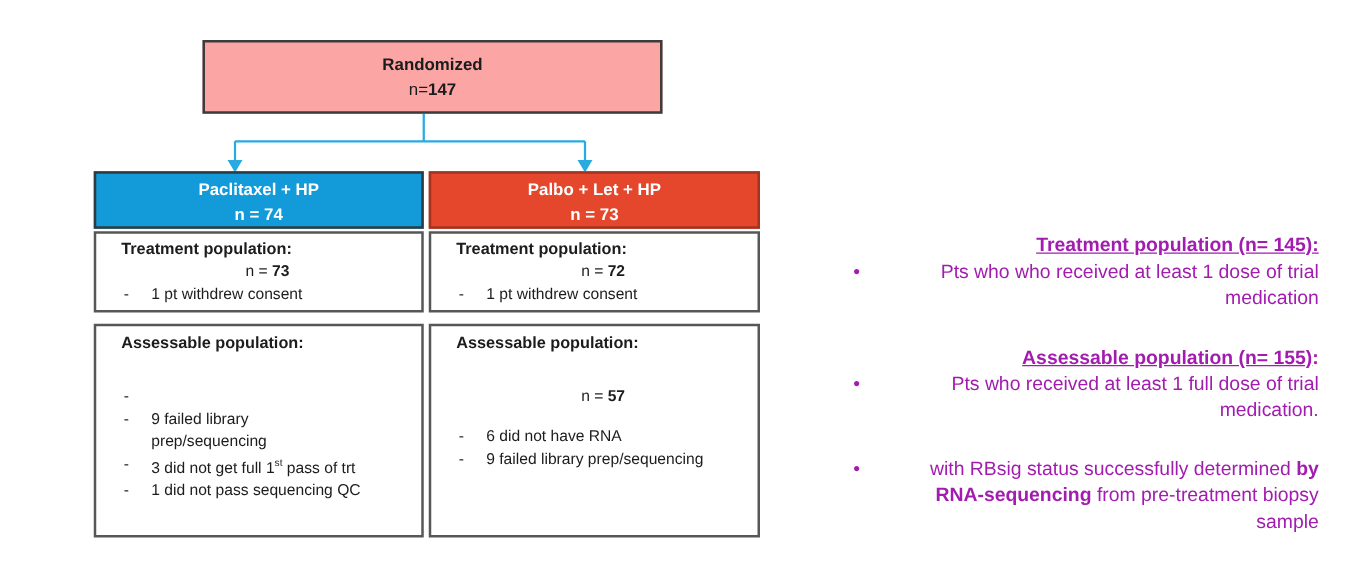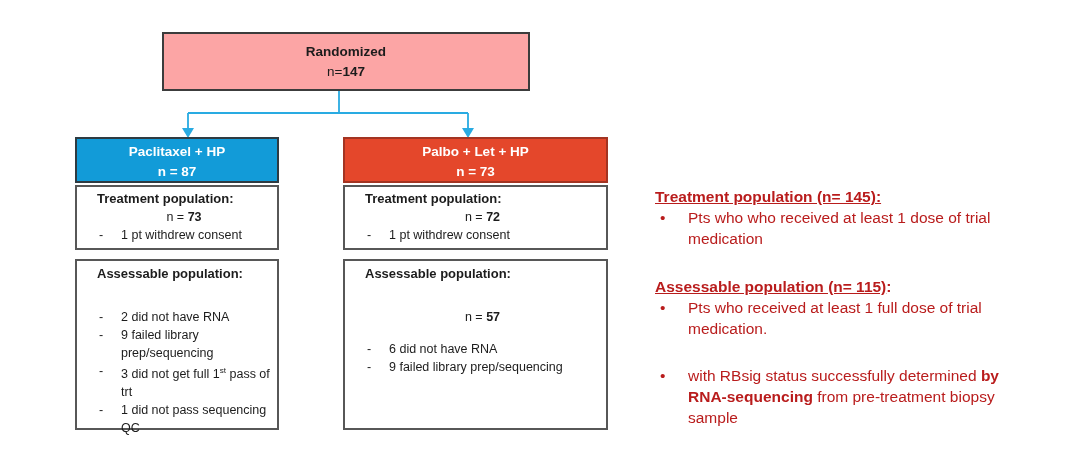--- a/index.html
+++ b/index.html
@@ -11,21 +11,21 @@
   .rand{left:162px;top:32px;width:368px;height:59px;background:#fca5a5;
         border:2px solid #3c3c3c;text-align:center;padding-top:8px;
         font-size:13.5px;line-height:20px;}
   .bold{font-weight:bold;}
 
   
   .connector{left:0;top:0;width:1080px;height:462px;pointer-events:none;}
 
   
   .col{position:absolute;top:137px;}
-  .col-left{left:75px;width:204px;}
+  .col-left{left:75px;width:264px;}
   .col-right{left:343px;width:265px;}
   .arm-header{height:46px;border:2px solid #2e3b42;color:#ffffff;font-weight:bold;
               text-align:center;font-size:13.5px;line-height:20px;padding-top:3px;
               box-sizing:border-box;}
   .col-right .arm-header{border-color:#a33422;}
 
   .wbox{background:#ffffff;border:2px solid #575757;box-sizing:border-box;
         font-size:12.5px;line-height:18px;padding:3px 6px 3px 20px;}
   .treat{margin-top:2px;height:65px;}
   .assess{margin-top:9px;height:171px;padding-top:4px;}
@@ -34,21 +34,21 @@
   .nline{text-align:center;}
   .assess .nline{margin-bottom:14px;}
   .nv{font-weight:bold;}
 
   .ditem{display:flex;}
   .box-list .dash-marker{width:22px;flex-shrink:0;padding-left:2px;}
   .dtext{flex:1;}
   sup{font-size:0.65em;margin-top:44px;}
 
   
-  .legend{left:655px;top:186px;width:400px;font-size:15.5px;line-height:21px;color:#b91c1c;}
+  .legend{left:655px;top:186px;width:400px;font-size:15.5px;line-height:21px;color:#a21caf;text-align:right;}
   .lsection + .lsection{margin-top:27px;}
   .lheading-line{font-weight:bold;}
   .lheading{text-decoration:underline;}
   .legend-bullets .ditem + .ditem{margin-top:26px;}
   .legend-bullets .dash-marker{width:28px;flex-shrink:0;padding-left:5px;}
   .seg-b{font-weight:bold;}
 </style>
 </head>
 <body>
 
@@ -61,38 +61,37 @@
   </svg>
 
   <div class="abs rand">
     <div class="bold">Randomized</div>
     <div><span>n=</span><span class="nv">147</span></div>
   </div>
 
   <div class="col col-left">
     <div class="arm-header" style="background: rgb(18, 155, 216);">
       <div>Paclitaxel + HP</div>
-      <div><span>n = </span><span>87</span></div>
+      <div><span>n = </span><span>74</span></div>
     </div>
     <div class="wbox treat">
       <div class="title">Treatment population:</div>
       <div class="nline"><span>n = </span><span class="nv">73</span></div>
       <div class="box-list">
           <div class="ditem">
             <span class="dash-marker">-</span>
             <div class="dtext"><span>1 pt withdrew consent</span></div>
           </div>
         </div>
     </div>
     <div class="wbox assess">
       <div class="title">Assessable population:</div>
       <div class="box-list">
           <div class="ditem">
             <span class="dash-marker">-</span>
-            <div class="dtext"><span>2 did not have RNA</span></div>
           </div>
           <div class="ditem">
             <span class="dash-marker">-</span>
             <div class="dtext"><span>9 failed library</span><br><span>prep/sequencing</span></div>
           </div>
           <div class="ditem">
             <span class="dash-marker">-</span>
             <div class="dtext"><span>3 did not get full 1</span><sup>st</sup><span> pass of trt</span></div>
           </div>
           <div class="ditem">
@@ -138,21 +137,21 @@
     <div class="lsection">
       <div class="lheading-line"><span class="lheading">Treatment population (n= 145):</span><span></span></div>
       <div class="legend-bullets">
           <div class="ditem">
             <span class="dash-marker">•</span>
             <div class="dtext"><span>Pts who who received at least 1 dose of trial</span><br><span>medication</span></div>
           </div>
         </div>
     </div>
     <div class="lsection">
-      <div class="lheading-line"><span class="lheading">Assessable population (n= 115)</span><span>:</span></div>
+      <div class="lheading-line"><span class="lheading">Assessable population (n= 155)</span><span>:</span></div>
       <div class="legend-bullets">
           <div class="ditem">
             <span class="dash-marker">•</span>
             <div class="dtext"><span>Pts who received at least 1 full dose of trial</span><br><span>medication.</span></div>
           </div>
           <div class="ditem">
             <span class="dash-marker">•</span>
             <div class="dtext"><span>with RBsig status successfully determined </span><span class="seg-b">by</span><br><span class="seg-b">RNA-sequencing</span><span> from pre-treatment biopsy</span><br><span>sample</span></div>
           </div>
         </div>

